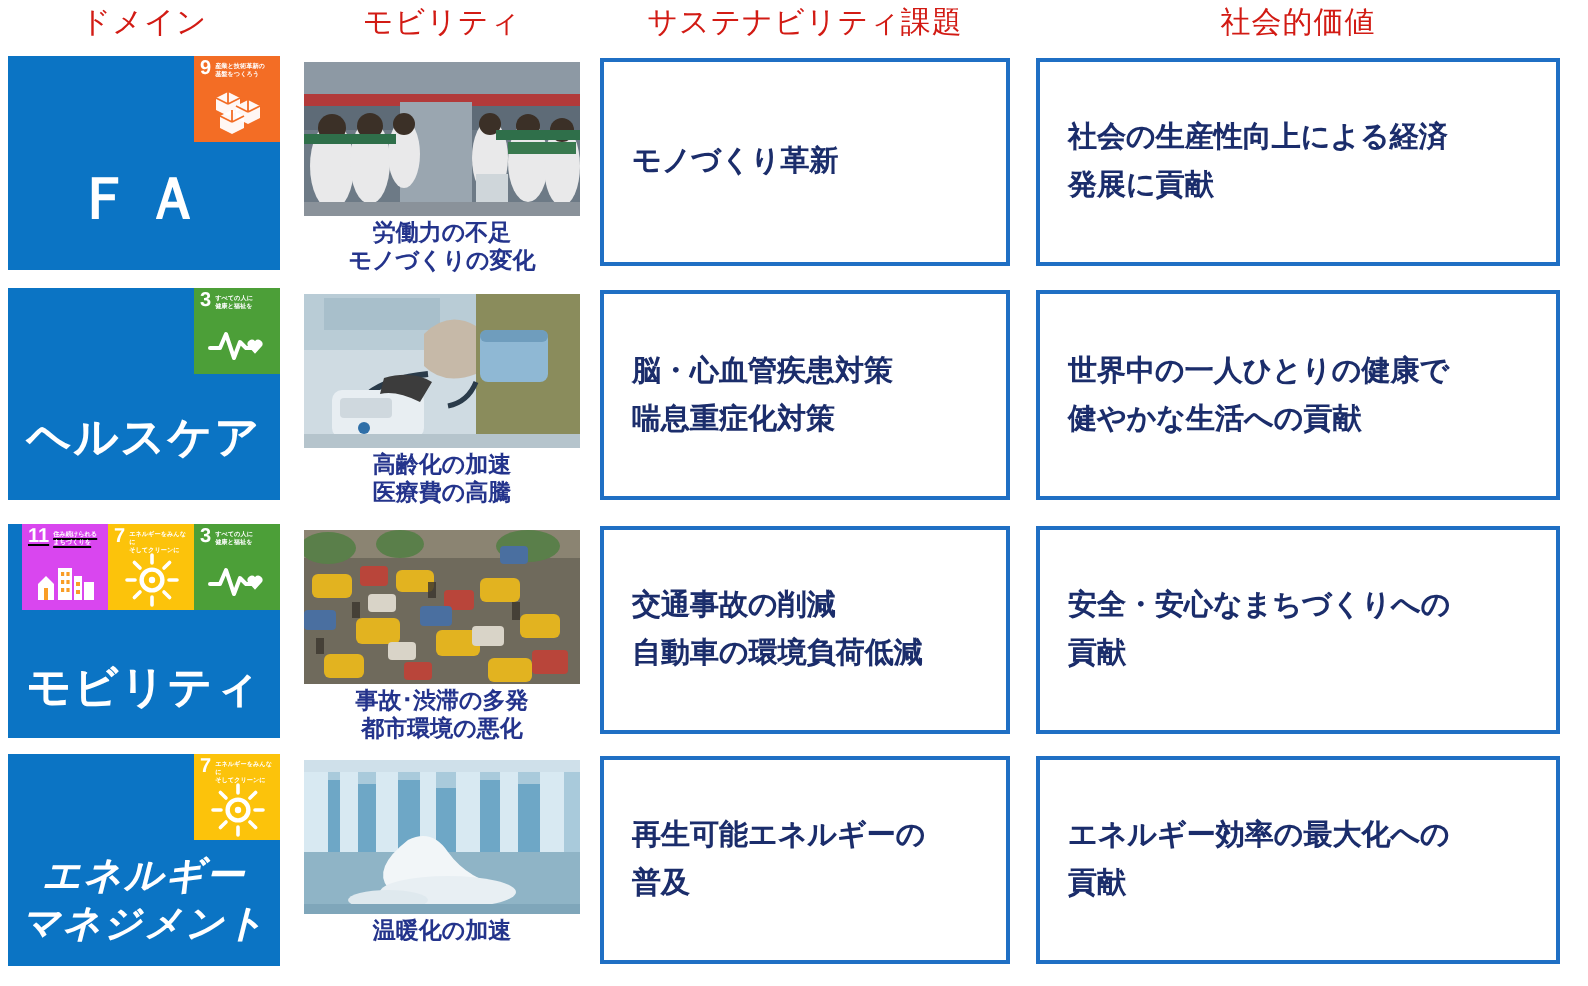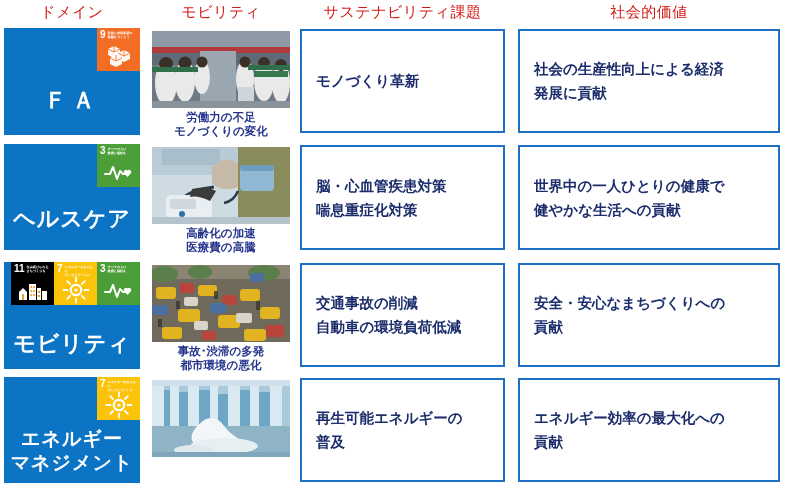--- a/index.html
+++ b/index.html
@@ -74,24 +74,24 @@
     right: 0;
     bottom: 8px;
     text-align: center;
     color: #ffffff;
     font-weight: bold;
     font-size: 21px;
     line-height: 26px;
     letter-spacing: 1px;
     white-space: pre-line;
   }
-  .row.r1 .domain-label { font-size: 23px; letter-spacing: 5px; bottom: 22px; }
+  .row.r1 .domain-label { font-size: 29px; letter-spacing: 5px; bottom: 22px; }
   .row.r2 .domain-label { font-size: 22px; bottom: 18px; }
   .row.r3 .domain-label { font-size: 22px; bottom: 12px; text-align: center; }
-  .row.r4 .domain-label { font-size: 19px; line-height: 24px; bottom: 8px; }
+  .row.r4 .domain-label { font-size: 19px; line-height: 24px; bottom: 8px; font-style: italic; }
 
   
   .sdg-strip {
     position: absolute;
     top: 0;
     right: 0;
     display: flex;
     flex-direction: row;
   }
   .sdg {
@@ -127,21 +127,21 @@
     position: absolute;
     left: 0; right: 0;
     top: 13px;
     height: 30px;
     display: flex;
     align-items: center;
     justify-content: center;
   }
   .sdg-9  { background: #f36d25; }
   .sdg-3  { background: #4c9f38; }
-  .sdg-11 { background: #000000; text-decoration: underline; }
+  .sdg-11 { background: #d946ef; text-decoration: underline; }
   .sdg-7  { background: #fcc30b; }
 
   
   .issue-cell {
     position: absolute;
     left: 150px;
     top: 0;
     width: 142px;
     text-align: center;
   }
@@ -508,20 +508,21 @@
             <rect x="88" y="10" width="10" height="36"></rect>
             <rect x="107" y="12" width="11" height="34"></rect>
           </g>
           <rect x="0" y="46" width="138" height="31" fill="#8fb4c6"></rect>
           <path d="M52 40 q12 -6 20 6 q10 14 30 18 l-60 0 q-8 -10 10 -24 z" fill="#f2f6f8"></path>
           <ellipse cx="72" cy="66" rx="34" ry="8" fill="#e8eff3"></ellipse>
           <ellipse cx="42" cy="70" rx="20" ry="5" fill="#dfe9ee"></ellipse>
           <rect x="0" y="72" width="138" height="5" fill="#7fa6ba"></rect>
         </svg>
       </div>
+      <div class="caption">温暖化の加速</div>
     </div>
 
     <div class="obox sus-box">
       <div class="obox-text">再生可能エネルギーの
 普及</div>
     </div>
     <div class="obox val-box">
       <div class="obox-text">エネルギー効率の最大化への
 貢献</div>
     </div>

